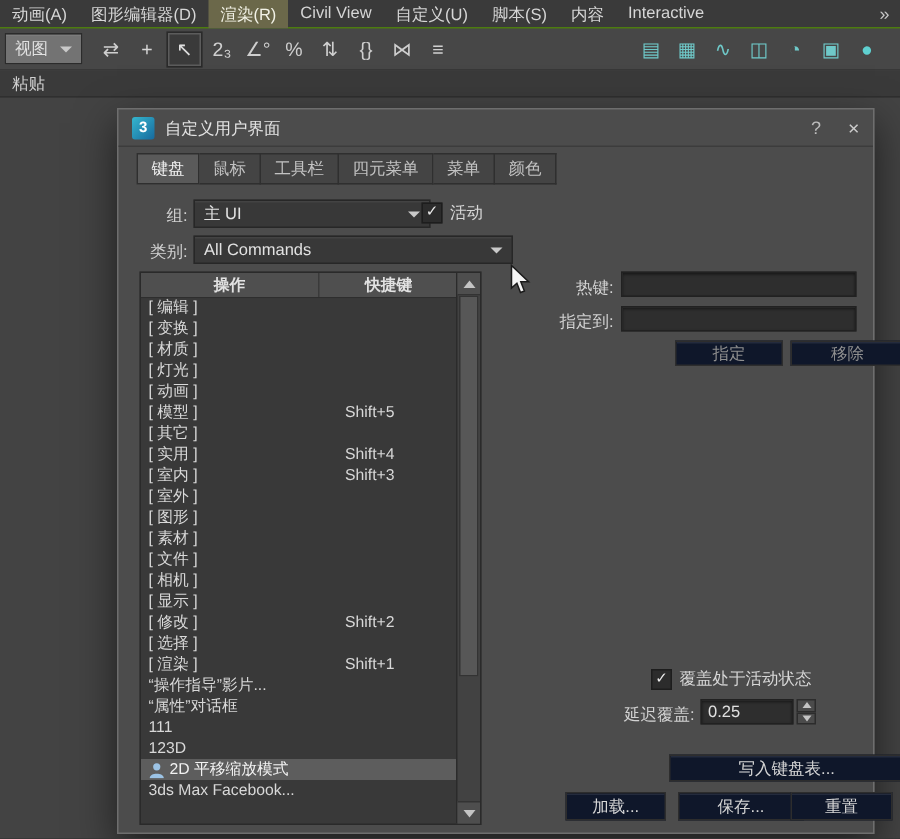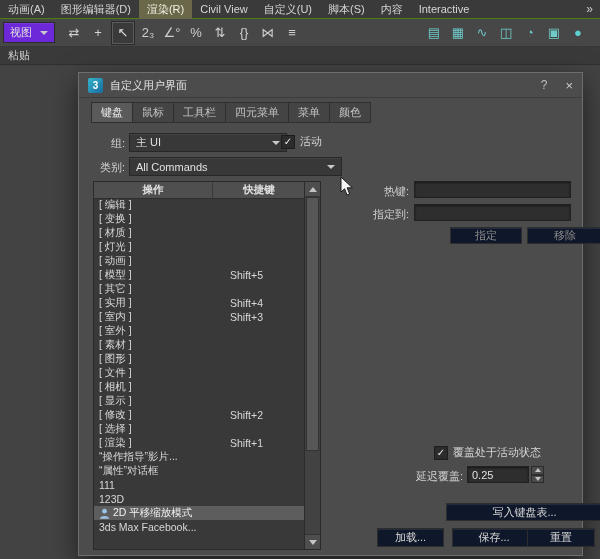--- a/index.html
+++ b/index.html
@@ -8,21 +8,21 @@
           -webkit-font-smoothing:antialiased;}
   
   .menubar{position:absolute;top:0;left:0;right:0;height:18px;background:#3a3a3a;
            border-bottom:4px solid #4d7c0f;display:flex;align-items:center;font-size:11px;}
   .menu-item{padding:2px 8px;color:#d6d6d6;white-space:nowrap;cursor:default;}
   .menu-item.highlight{background:#6b684a;color:#f2f2e6;}
   .menu-overflow{margin-left:auto;padding:0 7px;color:#c8c8c8;font-size:12px;}
   
   .toolbar{position:absolute;top:19px;left:0;right:0;height:27px;background:#474747;
            border-bottom:1px solid #383838;display:flex;align-items:center;padding:0 3px;}
-  .view-dd{display:flex;align-items:center;gap:8px;background:#6d28d9;border:1px solid #2b2b2b;
+  .view-dd{display:flex;align-items:center;gap:8px;background:#737373;border:1px solid #2b2b2b;
            box-shadow:inset 0 1px 0 rgba(255,255,255,.07);height:19px;padding:0 6px;
            font-size:11px;margin-right:8px;color:#e0e0e0;}
   .dd-caret{width:0;height:0;border-left:4px solid transparent;border-right:4px solid transparent;
             border-top:4px solid #c9c9c9;}
   .tb-icons{display:flex;align-items:center;gap:2px;}
   .tb-icon{width:22px;height:22px;display:flex;align-items:center;justify-content:center;
            font-size:13px;line-height:1;cursor:default;}
   .tb-icon.pressed{background:#3a3a3a;border:1px solid #2a2a2a;box-shadow:inset 0 0 0 1px #5c5c5c;}
   .tb-icon.gap{margin-left:118px;}
   
@@ -251,27 +251,27 @@
             <span class="c2">Shift+3</span>
           </div>
           <div class="lrow">
             <span class="c1">
               <span>[ 室外 ]</span>
             </span>
             <span class="c2"></span>
           </div>
           <div class="lrow">
             <span class="c1">
+              <span>[ 图形 ]</span>
+            </span>
+            <span class="c2"></span>
+          </div>
+          <div class="lrow">
+            <span class="c1">
               <span>[ 素材 ]</span>
-            </span>
-            <span class="c2"></span>
-          </div>
-          <div class="lrow">
-            <span class="c1">
-              <span>[ 图形 ]</span>
             </span>
             <span class="c2"></span>
           </div>
           <div class="lrow">
             <span class="c1">
               <span>[ 文件 ]</span>
             </span>
             <span class="c2"></span>
           </div>
           <div class="lrow">

